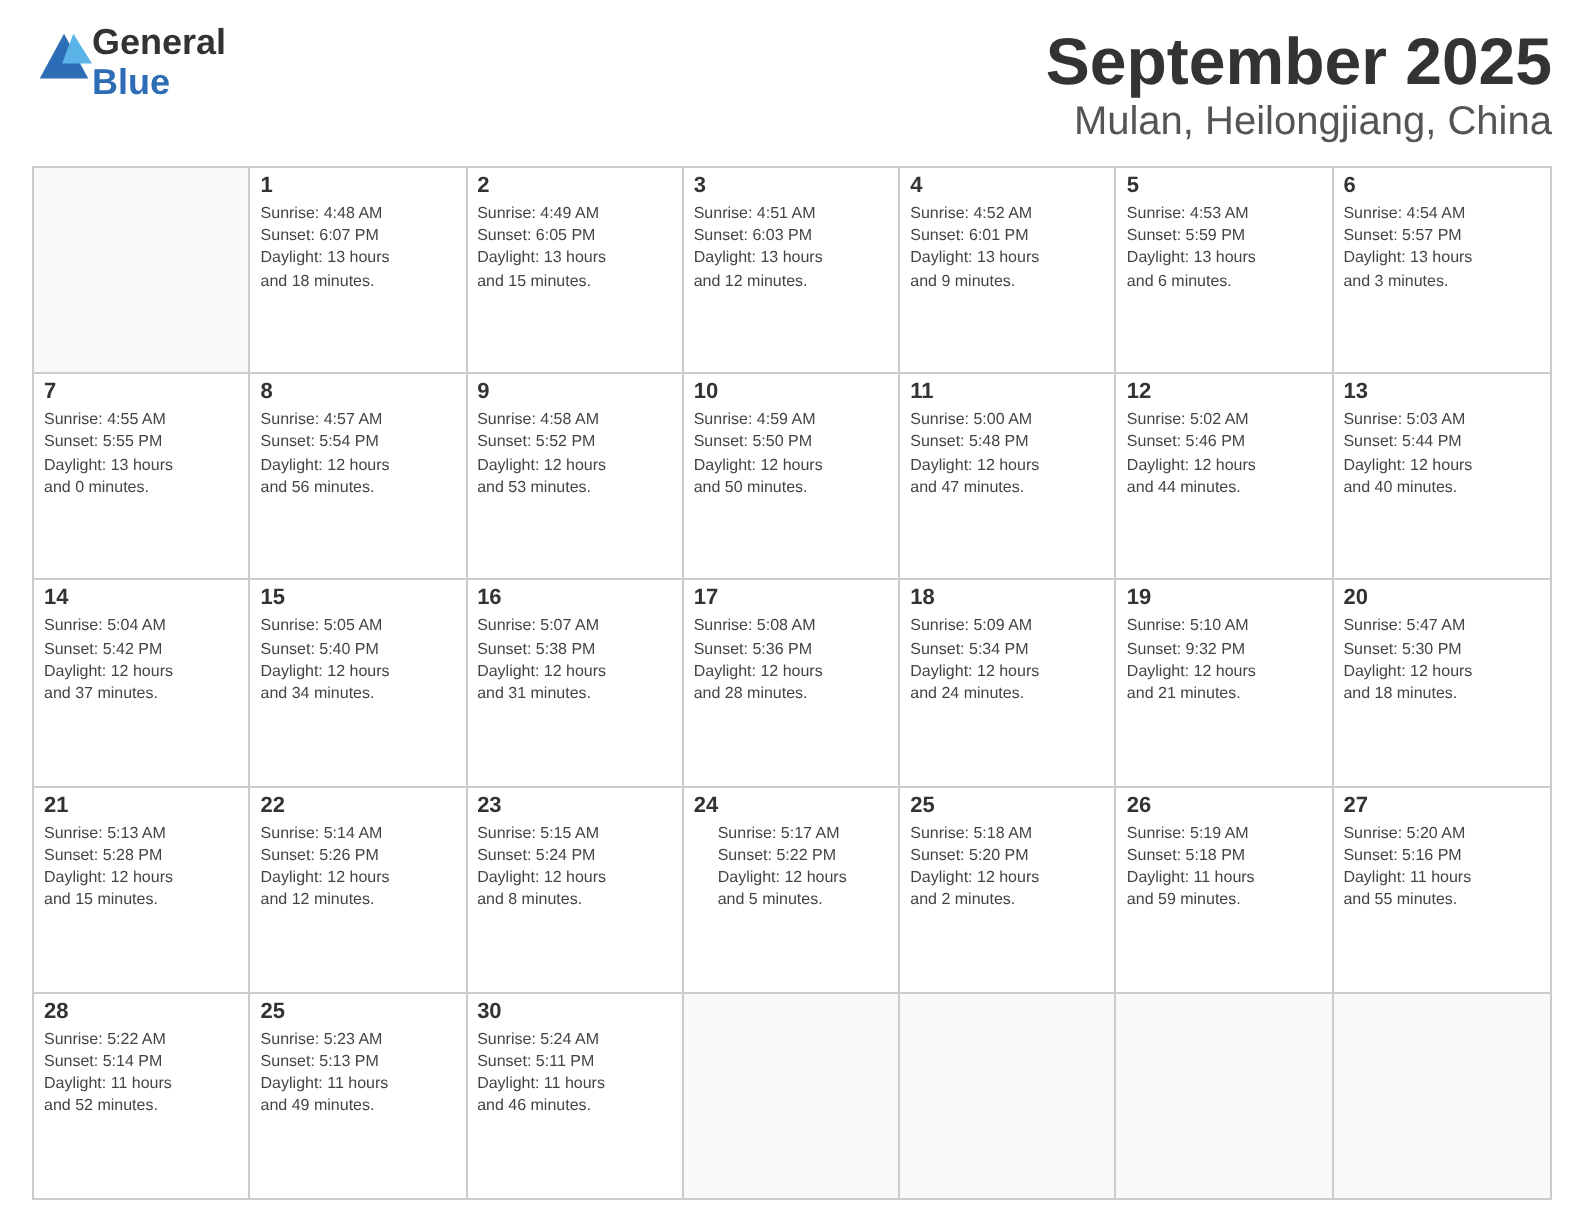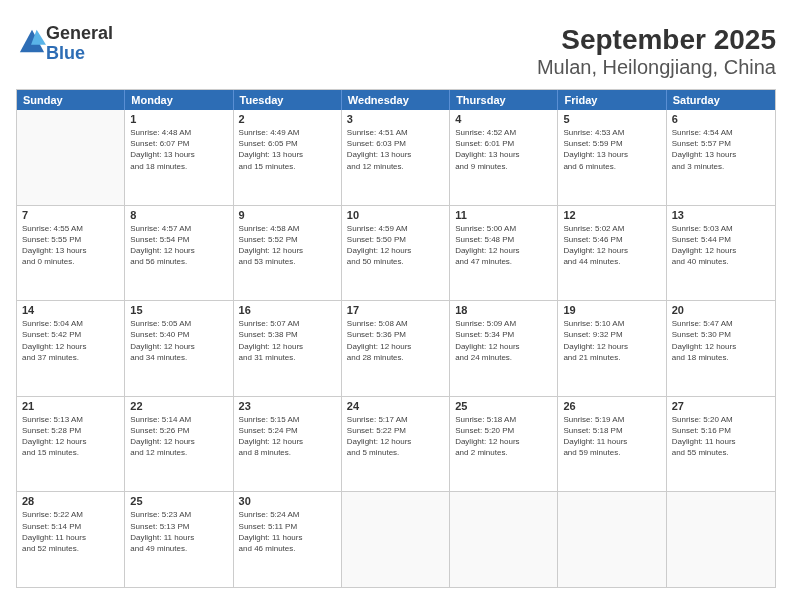--- a/index.html
+++ b/index.html
@@ -6,21 +6,21 @@
     body {
       font-family: Arial, sans-serif;
       background: #fff;
       width: 792px;
       height: 612px;
       overflow: hidden;
     }
     .page {
       width: 792px;
       height: 612px;
-      padding: 24px 16px;
+      padding: 12px 16px;
       display: flex;
       flex-direction: column;
     }
     .header {
       display: flex;
       justify-content: space-between;
       align-items: flex-start;
       margin-bottom: 10px;
     }
     .logo {
@@ -36,21 +36,21 @@
     .logo-blue { color: #2d6db5; }
     .logo-icon {
       width: 28px;
       height: 28px;
       margin-left: 2px;
     }
     .title-block {
       text-align: right;
     }
     .month-title {
-      font-size: 28px;
+      font-size: 33px;
       font-weight: bold;
       color: #333;
     }
     .location-title {
       font-size: 20px;
       color: #555;
     }
     .calendar {
       flex: 1;
       display: flex;
@@ -122,29 +122,20 @@
         <span class="logo-blue">Blue</span>
       </div>
     </div>
     <div class="title-block">
       <div class="month-title">September 2025</div>
       <div class="location-title">Mulan, Heilongjiang, China</div>
     </div>
   </div>
 
   <div class="calendar">
-    <div class="cal-header">
-    <div class="cal-header-cell">Sunday</div>
-        <div class="cal-header-cell">Monday</div>
-        <div class="cal-header-cell">Tuesday</div>
-        <div class="cal-header-cell">Wednesday</div>
-        <div class="cal-header-cell">Thursday</div>
-        <div class="cal-header-cell">Friday</div>
-        <div class="cal-header-cell">Saturday</div>
-      </div>
     <div class="cal-body">
     <div class="cal-row">
           <div class="cal-cell empty"></div>
           <div class="cal-cell">
             <div class="day-number">1</div>
             <div class="cell-info" style="white-space: pre-line;">Sunrise: 4:48 AM
 Sunset: 6:07 PM
 Daylight: 13 hours
 and 18 minutes.</div>
           </div>
@@ -303,21 +294,21 @@
           </div>
           <div class="cal-cell">
             <div class="day-number">23</div>
             <div class="cell-info" style="white-space: pre-line;">Sunrise: 5:15 AM
 Sunset: 5:24 PM
 Daylight: 12 hours
 and 8 minutes.</div>
           </div>
           <div class="cal-cell">
             <div class="day-number">24</div>
-            <div class="cell-info" style="white-space: pre-line;">Sunrise: 5:17 AM
+            <div class="cell-info" style="white-space: pre-line; margin-left: 12px;">Sunrise: 5:17 AM
 Sunset: 5:22 PM
 Daylight: 12 hours
 and 5 minutes.</div>
           </div>
           <div class="cal-cell">
             <div class="day-number">25</div>
             <div class="cell-info" style="white-space: pre-line;">Sunrise: 5:18 AM
 Sunset: 5:20 PM
 Daylight: 12 hours
 and 2 minutes.</div>

